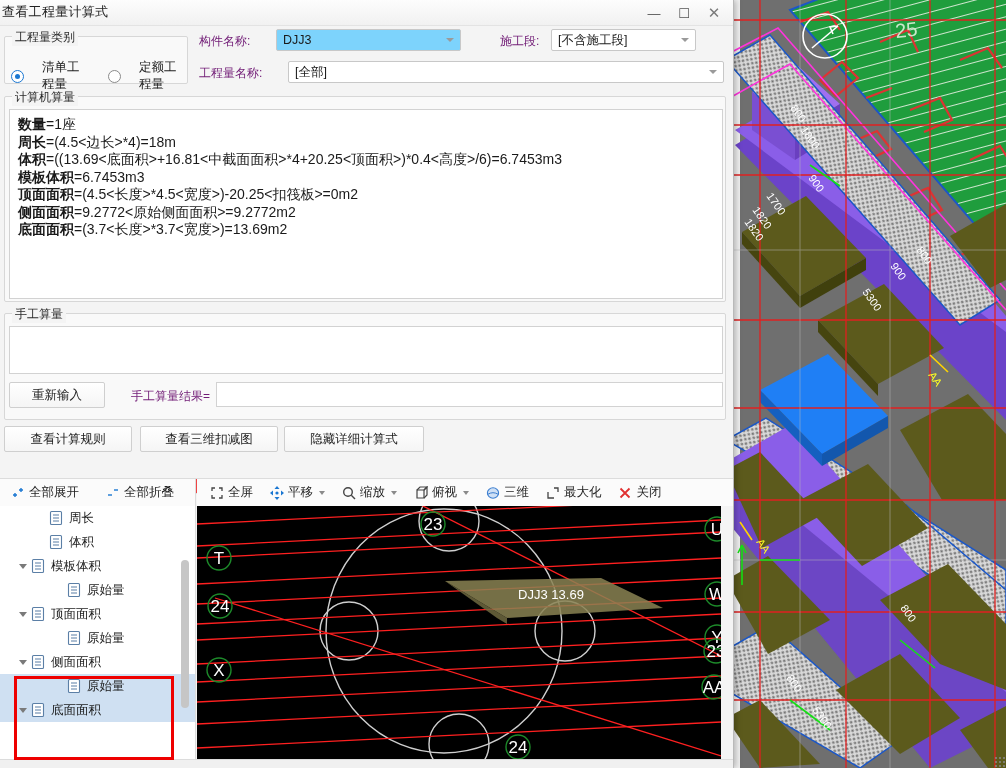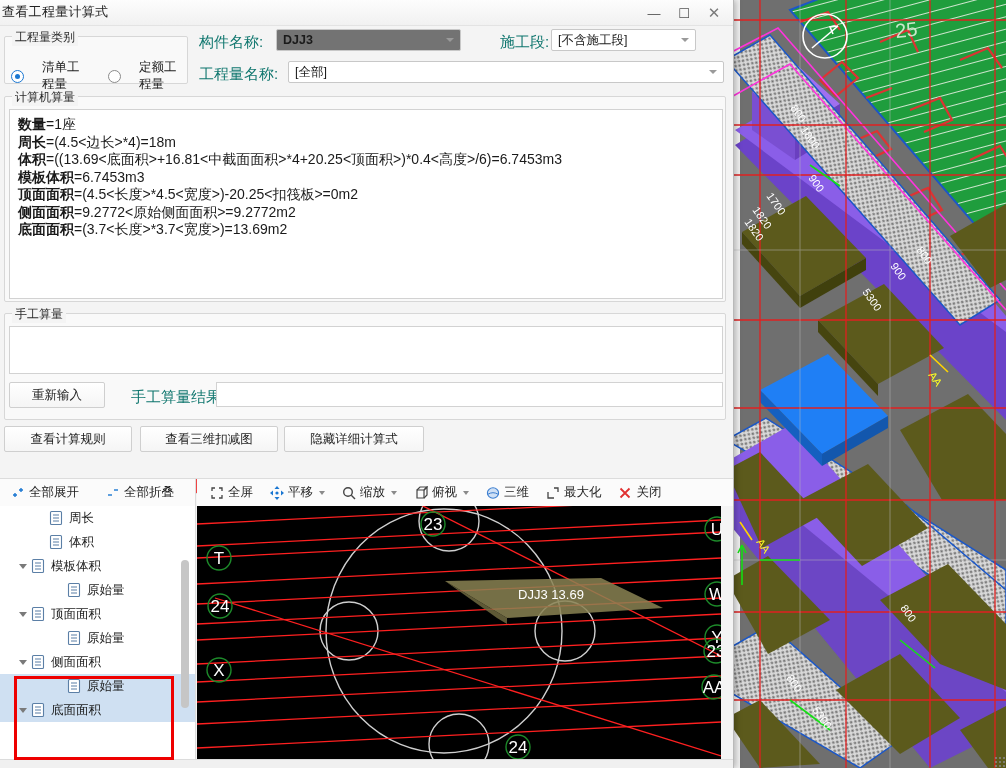--- a/index.html
+++ b/index.html
@@ -73,32 +73,32 @@
     position: relative; flex: none;
   }
   .radio.on .dot { border-color: #1a77d2; }
   .radio.on .dot::after {
     content: ""; position: absolute; left: 3px; top: 3px;
     width: 5px; height: 5px; border-radius: 50%; background: #1a77d2;
   }
   .radio span.lbl { font-size: 12.5px; }
 
   
-  .fld-label { position: absolute; font-size: 15px; color: #0f766e; }
+  .fld-label { position: absolute; font-size: 12px; color: #701a75; }
   .combo {
     position: absolute;
     height: 22px;
     background: #fff;
     border: 1px solid #c8c8c8;
     border-radius: 2px;
     display: flex; align-items: center;
     padding: 0 18px 0 6px;
     font-size: 12.5px; color: #1a1a1a;
   }
-  .combo.grey { background: #737373; font-weight: bold; }
+  .combo.grey { background: #7dd3fc; }
   .combo .caret {
     position: absolute; right: 6px; top: 50%; margin-top: -2px;
     width: 0; height: 0;
     border-left: 4px solid transparent;
     border-right: 4px solid transparent;
     border-top: 4px solid #9a9a9a;
   }
 
   
   .textbox {

